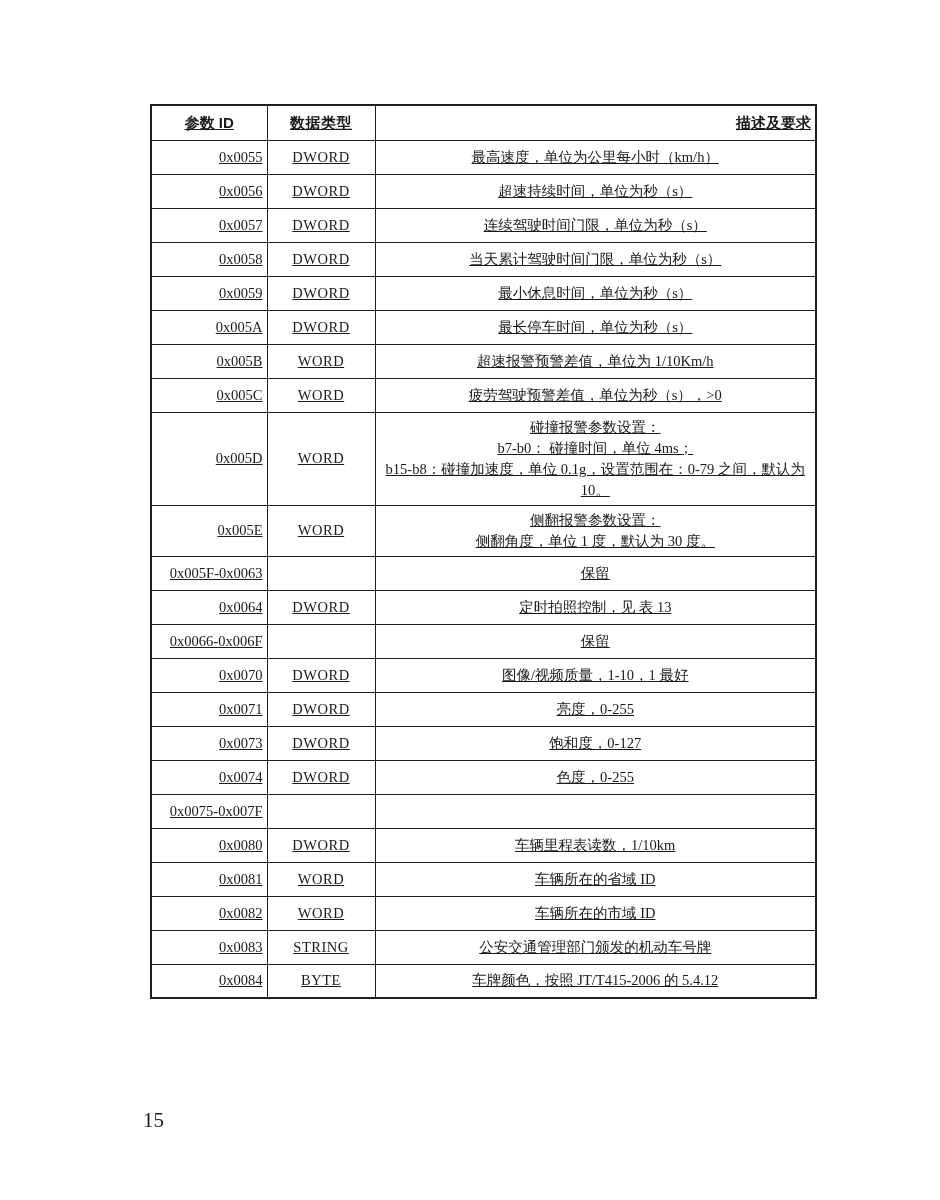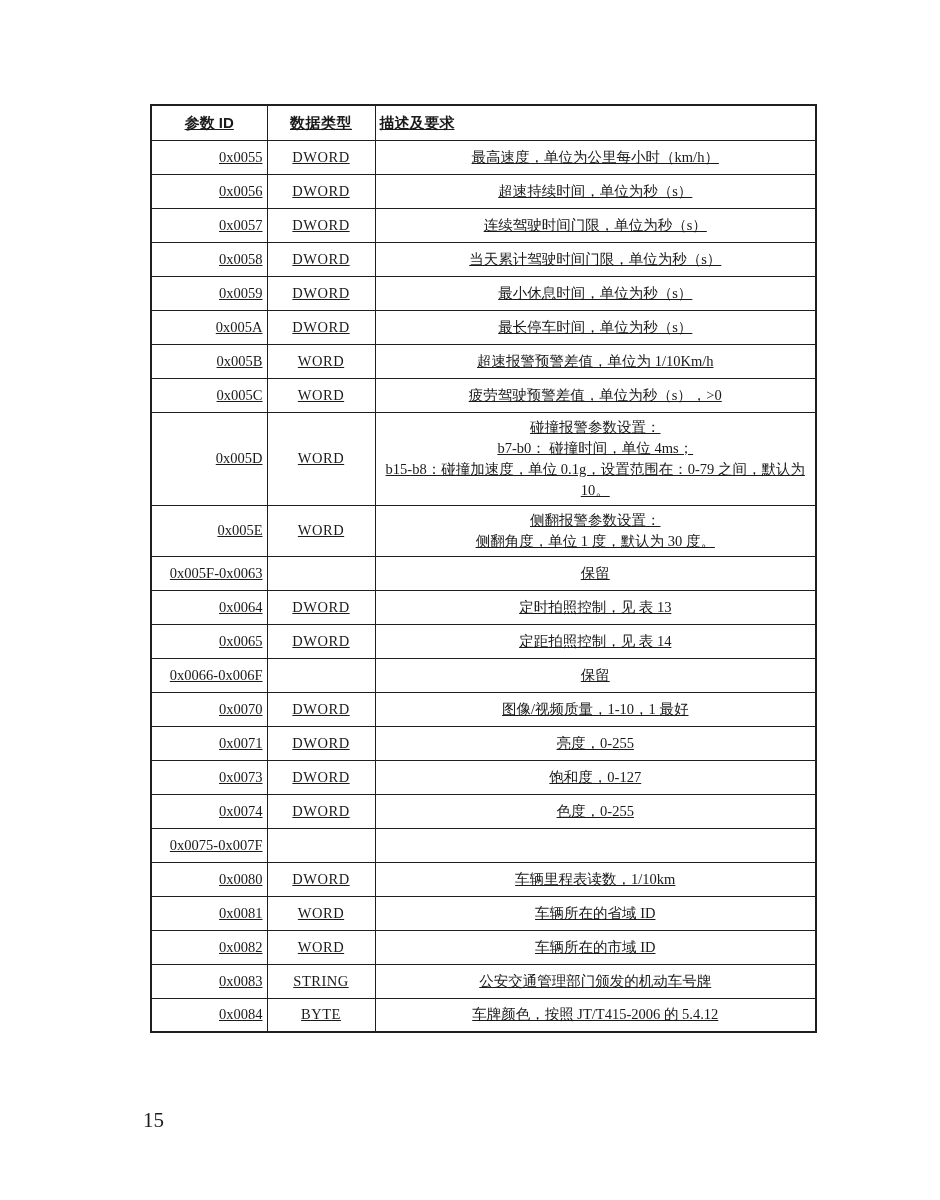--- a/index.html
+++ b/index.html
@@ -53,21 +53,21 @@
   }
 </style>
 </head>
 <body>
 
 <table class="param-table">
   <thead>
     <tr>
       <th class="col-id">参数 ID</th>
       <th class="col-type">数据类型</th>
-      <th class="col-desc" style="text-align:left;">描述及要求</th>
+      <th class="col-desc" style="text-align:right;">描述及要求</th>
     </tr>
   </thead>
   <tbody id="table-body">
       <tr>
         <td class="col-id">0x0055</td>
         <td class="col-type">DWORD</td>
         <td class="col-desc">
           <div class="desc-line">最高速度，单位为公里每小时（km/h）</div>
         </td>
       </tr>
@@ -143,27 +143,20 @@
         <td class="col-type"></td>
         <td class="col-desc">
           <div class="desc-line">保留</div>
         </td>
       </tr>
       <tr>
         <td class="col-id">0x0064</td>
         <td class="col-type">DWORD</td>
         <td class="col-desc">
           <div class="desc-line">定时拍照控制，见 表 13</div>
-        </td>
-      </tr>
-      <tr>
-        <td class="col-id">0x0065</td>
-        <td class="col-type">DWORD</td>
-        <td class="col-desc">
-          <div class="desc-line">定距拍照控制，见 表 14</div>
         </td>
       </tr>
       <tr>
         <td class="col-id">0x0066-0x006F</td>
         <td class="col-type"></td>
         <td class="col-desc">
           <div class="desc-line">保留</div>
         </td>
       </tr>
       <tr>

